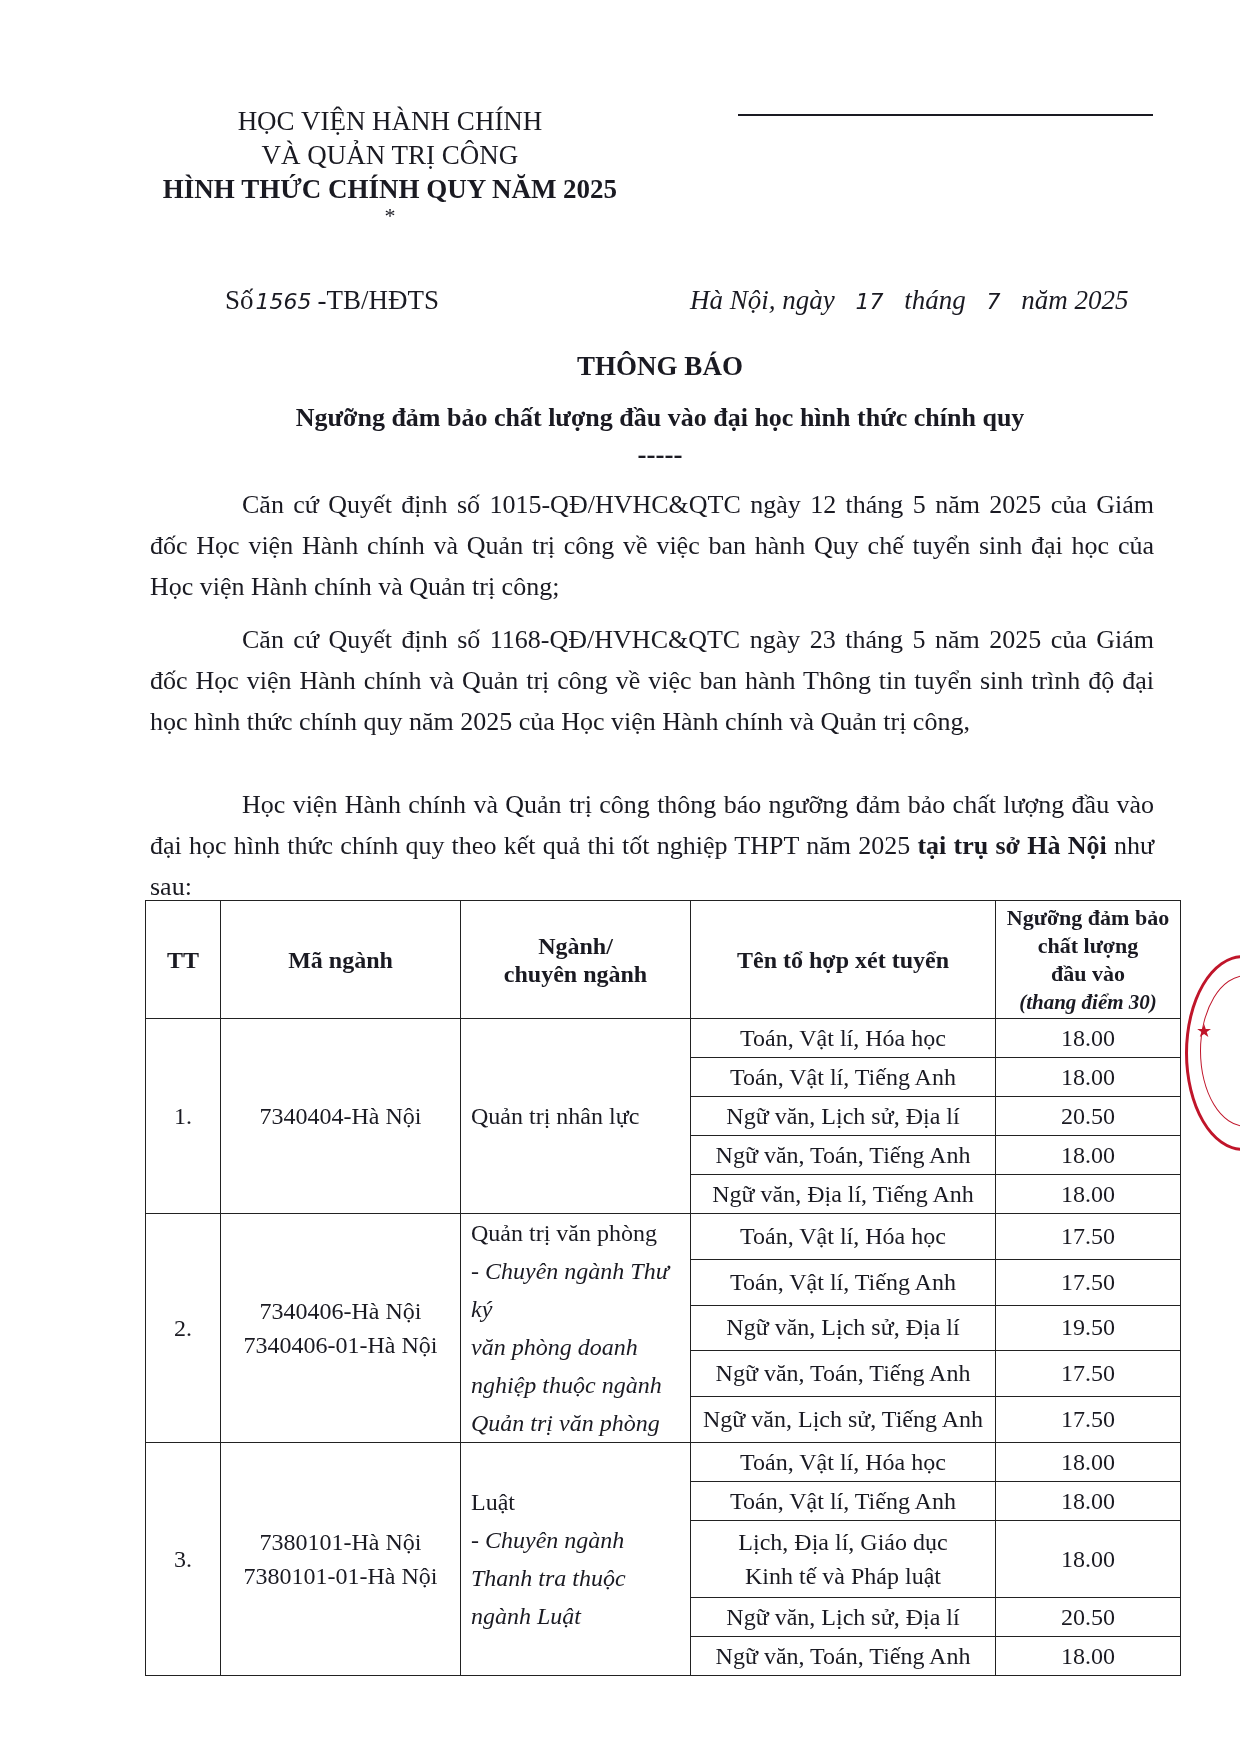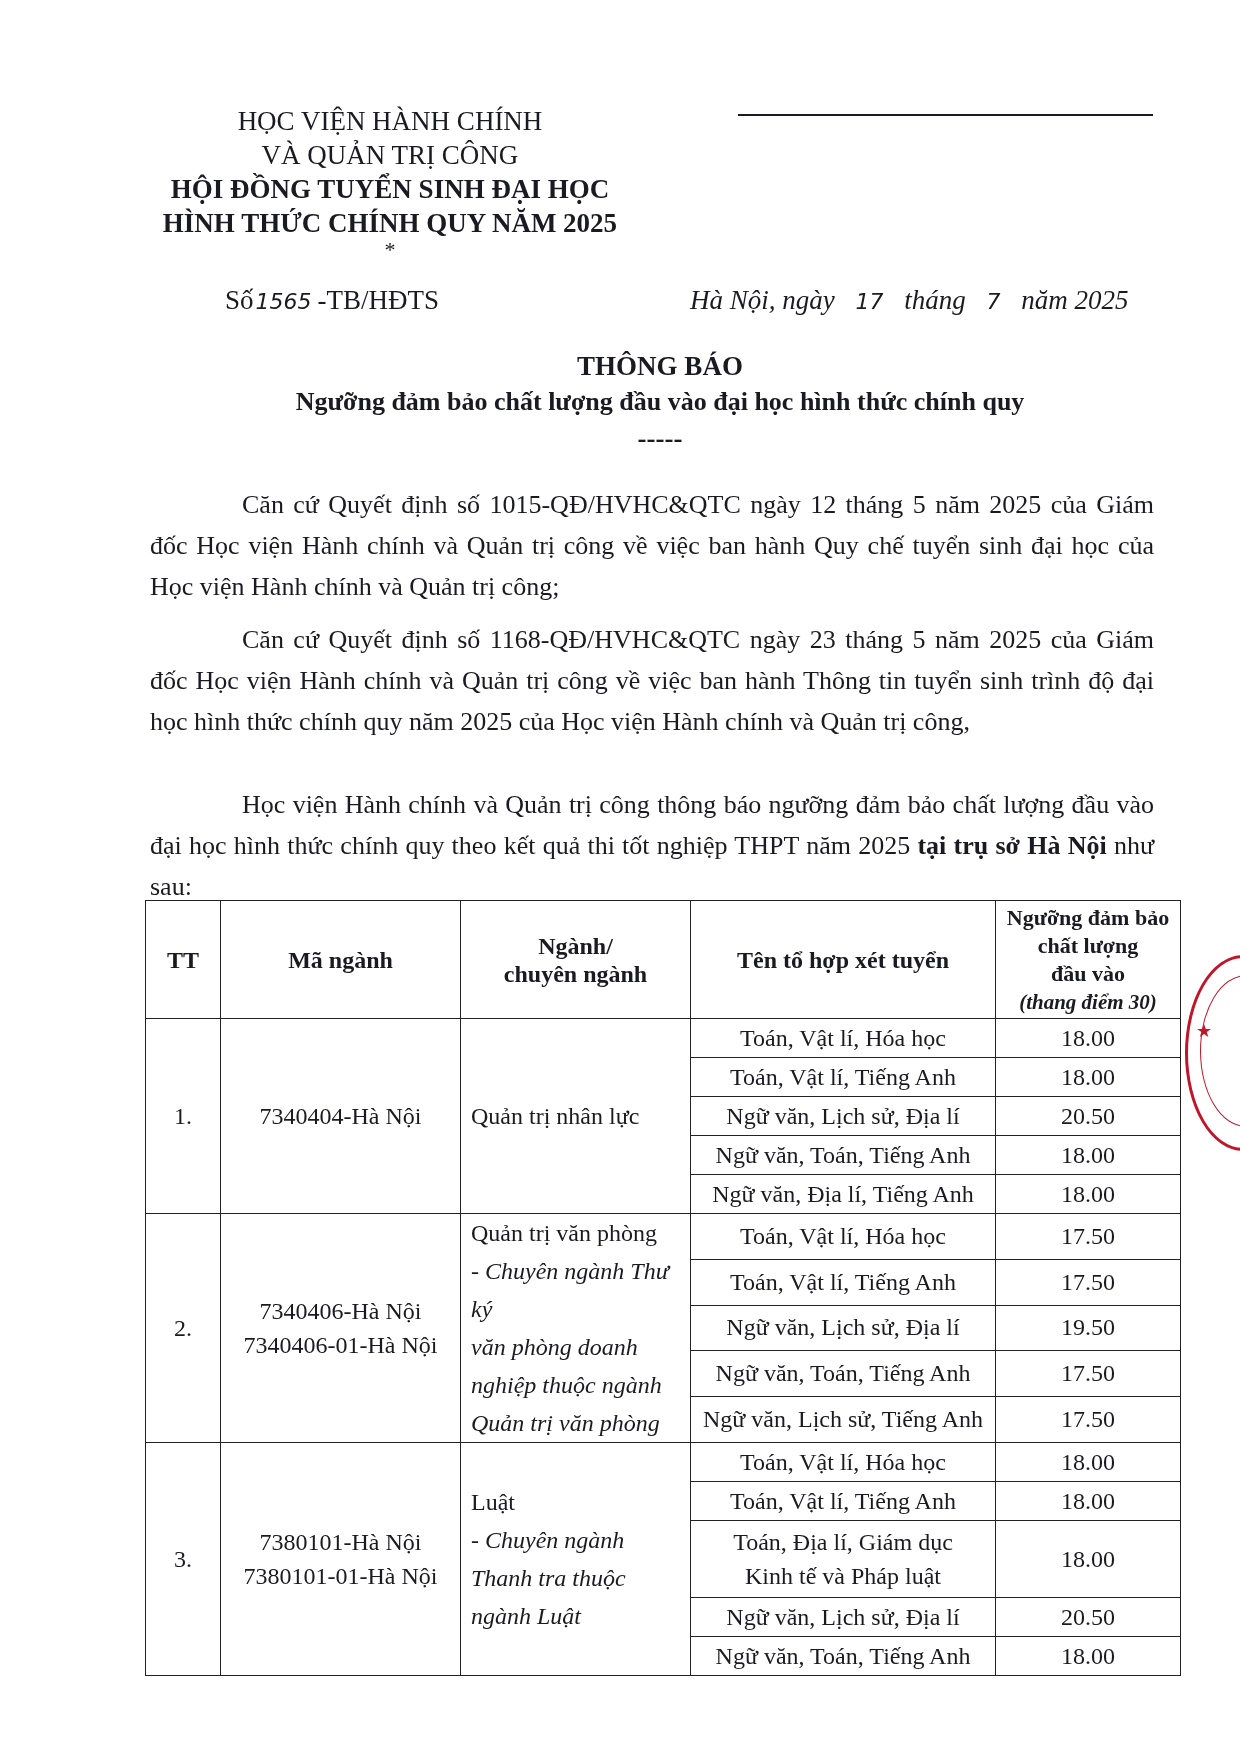--- a/index.html
+++ b/index.html
@@ -9,42 +9,41 @@
   .hdr-left { left:150px; top:104px; width:480px; text-align:center; font-size:27px; line-height:34px; }
   .hdr-left .b { font-weight:bold; }
   .hdr-left .star { font-size:22px; line-height:20px; }
   .hdr-right { left:730px; top:108px; width:430px; text-align:center; font-size:28px; font-weight:bold; }
   .hdr-right .uline { display:block; width:415px; margin:6px auto 0; height:2px; background:#1a1a22; }
   .so { left:225px; top:285px; font-size:27px; }
   .so .hand { font-style:italic; font-family:"DejaVu Sans", sans-serif; font-size:22px; margin:0 6px 0 2px; }
   .date { left:690px; top:285px; font-size:27px; font-style:italic; }
   .date .hand { font-family:"DejaVu Sans", sans-serif; font-size:22px; margin:0 14px; font-style:italic; }
   .title { left:150px; top:348px; width:1020px; text-align:center; font-weight:bold; font-size:27px; line-height:36px; }
-  .title .sub { font-size:26px; }
+  .title .sub { font-size:26px;margin-top:16px; }
   .para { left:150px; width:1004px; font-size:26px; line-height:41px; text-align:justify; }
   .para .ind { display:inline-block; width:92px; }
   table.grid { position:absolute; left:145px; top:900px; border-collapse:collapse; font-size:24px; }
   table.grid td, table.grid th { border:1.5px solid #222; text-align:center; vertical-align:middle; padding:0 4px; }
   table.grid th { font-weight:bold; font-size:24px; line-height:28px; }
   table.grid th.thr { font-size:22px; line-height:28px; }
   table.grid th .it { font-style:italic; font-weight:bold; font-size:21px; }
   table.grid td.nganh { text-align:left; vertical-align:middle; padding-left:10px; line-height:38px; }
   table.grid td.nganh .it { font-style:italic; }
   td.row { height:38px; }
   .stamp { left:1185px; top:955px; width:110px; height:190px; border:3px solid #c0152a; border-radius:50%; }
   .stamp-inner { left:1200px; top:975px; width:90px; height:150px; border:1.5px solid #c0152a; border-radius:50%; }
   .stamp-star { left:1196px; top:1020px; color:#c0152a; font-size:18px; }
 </style>
 </head>
 <body>
 
 <div class="abs hdr-left">
   <div>HỌC VIỆN HÀNH CHÍNH</div>
   <div>VÀ QUẢN TRỊ CÔNG</div>
-  <div class="b">HỘI ĐỒNG TUYỂN SINH ĐẠI HỌC</div>
   <div class="b">HÌNH THỨC CHÍNH QUY NĂM 2025</div>
   <div class="star">*</div>
 </div>
 
 <div class="abs hdr-right">
   <span class="uline"></span>
 </div>
 
 <div class="abs so">
   <span>Số</span><span class="hand">1565</span><span>-TB/HĐTS</span>
@@ -178,21 +177,21 @@
       </td>
       <td class="row">Toán, Vật lí, Hóa học</td>
       <td>18.00</td>
     </tr>
     <tr>
       <td class="row">Toán, Vật lí, Tiếng Anh</td>
       <td>18.00</td>
     </tr>
     <tr>
       <td class="row" style="height:76px; line-height:34px">
-        <div>Toán, Địa lí, Giám dục</div>
+        <div>Lịch, Địa lí, Giáo dục</div>
         <div>Kinh tế và Pháp luật</div>
       </td>
       <td>18.00</td>
     </tr>
     <tr>
       <td class="row">Ngữ văn, Lịch sử, Địa lí</td>
       <td>20.50</td>
     </tr>
     <tr>
       <td class="row">Ngữ văn, Toán, Tiếng Anh</td>

